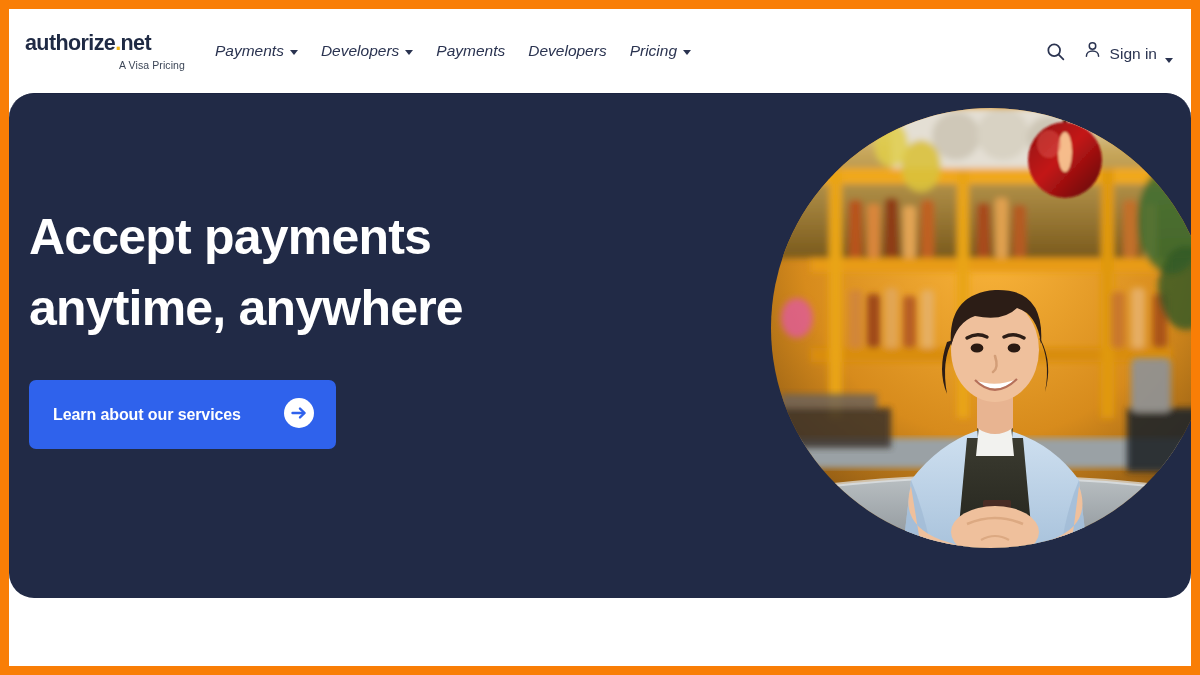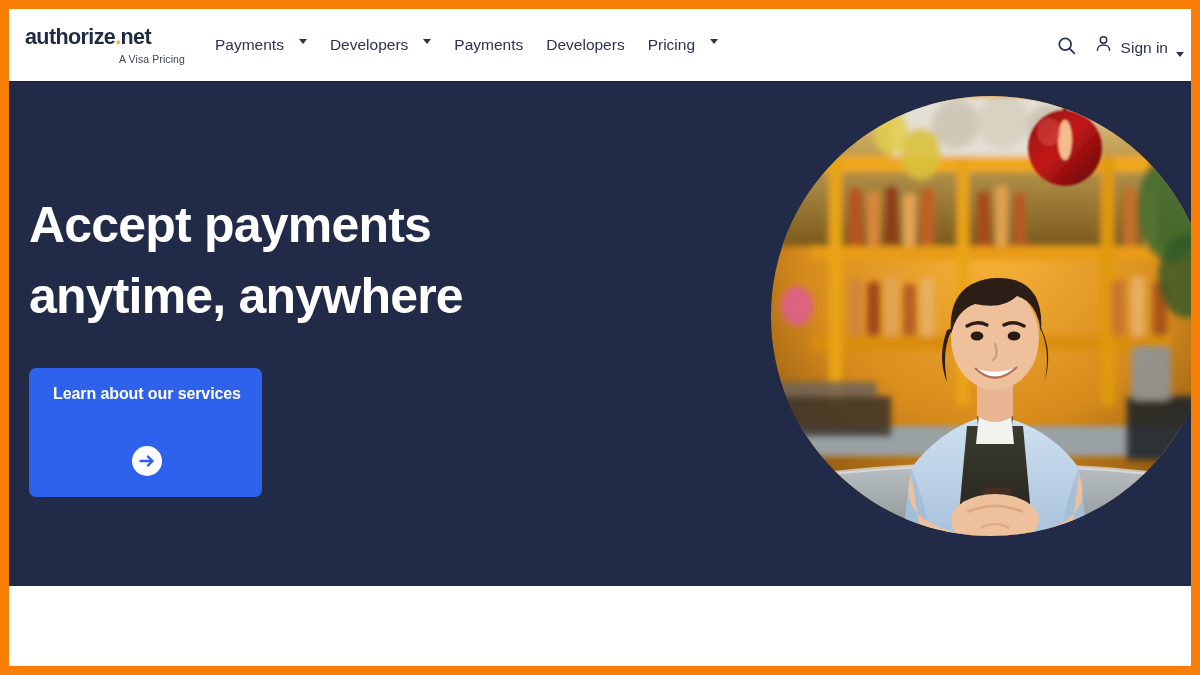--- a/index.html
+++ b/index.html
@@ -27,25 +27,25 @@
     position: relative;
     width: 100%;
     height: 100%;
     background: #ffffff;
     overflow: hidden;
   }
 
   
   #header {
     position: relative;
-    height: 72px;
+    height: 84px;
     background: #ffffff;
     display: flex;
     align-items: center;
-    padding: 0 7px 0 16px;
+    padding: 0 18px 0 16px;
   }
 
   
   #logo-block {
     width: 160px;
     flex: 0 0 auto;
     padding-top: 2px;
   }
   #logo-word {
     font-size: 21.5px;
@@ -66,27 +66,28 @@
 
   
   #primary-nav {
     display: flex;
     align-items: center;
     gap: 23px;
     margin-left: 30px;
   }
   .nav-item {
     display: flex;
-    align-items: flex-start;
-    gap: 15px;
+    align-items: center;
+    gap: 6px;
     font-size: 15.5px;
     color: #2A3350;
     font-weight: 400;
     cursor: pointer;
     white-space: nowrap;
+    font-style: italic;
   }
   .chev {
     display: inline-block;
     width: 0; height: 0;
     border-left: 4.5px solid transparent;
     border-right: 4.5px solid transparent;
     border-top: 5px solid #2A3350;
     margin-top: 3px;
   }
 
@@ -108,20 +109,21 @@
     white-space: nowrap;
   }
 
   
   #hero {
     position: relative;
     height: 505px;
     background: #212A46;
     overflow: hidden;
     border-top: 1px solid #1b2340;
+    border-radius: 25px;
   }
 
   #hero-copy {
     position: absolute;
     left: 20px;
     top: 108px;
     width: 600px;
     z-index: 3;
   }
 
@@ -147,21 +149,20 @@
     margin-top: 36px;
     display: inline-flex;
     align-items: center;
     gap: 42px;
     background: #2F62EC;
     border: none;
     border-radius: 7px;
     padding: 17px 21px 17px 24px;
     cursor: pointer;
     font-family: inherit;
-    flex-direction: column;
   }
   #hero-cta-label {
     font-size: 16px;
     font-weight: 700;
     color: #ffffff;
     letter-spacing: -0.1px;
     white-space: nowrap;
   }
 
   

